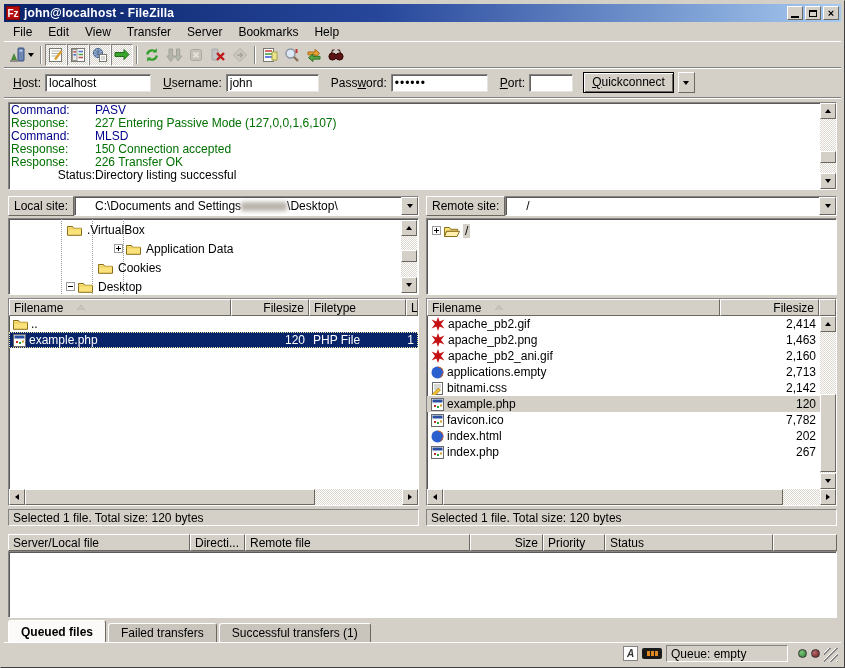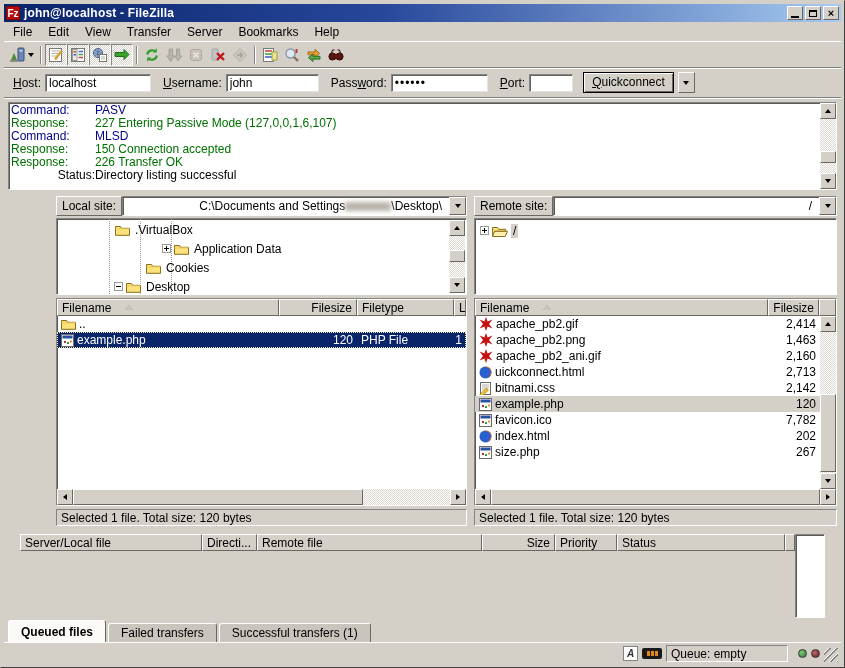--- a/index.html
+++ b/index.html
@@ -56,28 +56,28 @@
   .sbtn{width:16px;height:16px;display:flex;align-items:center;justify-content:center;flex:none;
     border:1px solid;border-color:#ffffff #6c685f #6c685f #ffffff;background:#d4d0c8;font-size:7px;color:#000;}
   .sthumb{border:1px solid;border-color:#ffffff #6c685f #6c685f #ffffff;background:#d4d0c8;}
   .tri{width:0;height:0;}
   .tri-up{border-left:3px solid transparent;border-right:3px solid transparent;border-bottom:4px solid #000;}
   .tri-dn{border-left:3px solid transparent;border-right:3px solid transparent;border-top:4px solid #000;}
   .tri-lf{border-top:3px solid transparent;border-bottom:3px solid transparent;border-right:4px solid #000;}
   .tri-rt{border-top:3px solid transparent;border-bottom:3px solid transparent;border-left:4px solid #000;}
   
   .panes{display:flex;padding:0 4px;margin-top:4px;flex:1;min-height:0;}
-  .pane{display:flex;flex-direction:column;min-width:0;margin-left:48px;}
+  .pane{display:flex;flex-direction:column;min-width:0;}
   .pane-local{width:411px;flex:none;}
   .pane-remote{flex:1;margin-left:7px;}
   .site-row{height:20px;display:flex;flex:none;font-size:12px;}
   .site-label{padding:2px 5px;border:1px solid;border-color:#fff #6c685f #6c685f #fff;background:#d4d0c8;flex:none;}
   .combo{flex:1;display:flex;background:#fff;border:1px solid;border-color:#848484 #fff #fff #848484;
     box-shadow:inset 1px 1px 0 #5a5955;min-width:0;}
-  .combo-text{flex:1;font-size:12px;padding:2px 7px;white-space:nowrap;overflow:hidden;text-align:right;}
+  .combo-text{flex:1;font-size:12px;padding:2px 20px;white-space:nowrap;overflow:hidden;}
   .combo-btn{width:17px;display:flex;align-items:center;justify-content:center;flex:none;
     border:1px solid;border-color:#fff #6c685f #6c685f #fff;background:#d4d0c8;}
   .treebox{height:77px;margin-top:2px;background:#fff;position:relative;flex:none;
     border:1px solid;border-color:#848484 #fff #fff #848484;box-shadow:inset 1px 1px 0 #5a5955;overflow:hidden;}
   .tree-inner{position:absolute;inset:1px 18px 1px 1px;font-size:12px;}
   .guide{position:absolute;top:0;bottom:0;width:1px;
     background:repeating-linear-gradient(#9a9a9a 0 1px,transparent 1px 2px);}
   .tree-row{height:19px;display:flex;align-items:center;position:relative;}
   .expander{width:9px;height:9px;border:1px solid #9a9a9a;background:#fff;position:relative;flex:none;margin-right:3px;}
   .expander::before{content:"";position:absolute;left:1px;right:1px;top:3px;height:1px;background:#000;}
@@ -98,21 +98,21 @@
   .lbody{flex:1;position:relative;font-size:12px;overflow:hidden;}
   .frow{height:16px;display:flex;align-items:center;}
   .fcell{padding:0 4px;white-space:nowrap;overflow:hidden;flex:none;display:flex;align-items:center;}
   .fcell.right{justify-content:flex-end;}
   .row-sel-focus{background:#0a246a;color:#fff;outline:1px dotted #f0e8a0;outline-offset:-1px;}
   .row-sel-blur{background:#d4d0c8;}
   .pane-status{height:17px;margin-top:3px;font-size:12px;padding:1px 4px;flex:none;
     border:1px solid;border-color:#848484 #fff #fff #848484;background:#d4d0c8;white-space:nowrap;overflow:hidden;}
   .blurname{display:inline-block;width:46px;height:9px;background:#b8b4ac;filter:blur(2px);vertical-align:middle;}
   
-  .queue{margin:8px 16px 0;flex:none;display:flex;flex-direction:row;height:84px;}
+  .queue{margin:8px 4px 0;flex:none;display:flex;flex-direction:column;height:84px;}
   .queue-body{flex:1;background:#fff;border:1px solid;border-color:#848484 #fff #fff #848484;
     box-shadow:inset 1px 1px 0 #5a5955;}
   
   .tabs{height:22px;display:flex;align-items:flex-end;padding-left:4px;gap:2px;flex:none;margin-top:2px;}
   .tab{height:19px;padding:2px 12px;font-size:12px;background:#c9c5bd;
     border:1px solid;border-color:#fff #6c685f #6c685f #fff;border-bottom:none;
     border-radius:3px 3px 0 0;display:flex;align-items:center;}
   .tab.active{height:22px;background:#fbfaf8;font-weight:bold;}
   
   .statusbar{height:22px;flex:none;border-top:1px solid #fff;display:flex;align-items:center;
@@ -568,21 +568,21 @@
             </div>
             <div class="frow">
               <div class="fcell" style="width:293px">
                   <span class="ficon">
                     <svg width="13" height="13">
                       <circle cx="6.5" cy="6.5" r="6" fill="#2a5fd0"></circle>
                       <path d="M6.5 0.5 a6 6 0 0 1 5.8 7.5 a7 7 0 0 0 -3 -6 l-2 -0.5 z" fill="#e66000"></path>
                       <path d="M12.3 8 a6 6 0 0 1 -4 4.3 a5 5 0 0 0 2.5 -5.3 z" fill="#e66000"></path>
                     </svg>
                   </span>
-                  <span>uickconnect.html</span>
+                  <span>applications.empty</span>
                 </div>
               <div class="fcell right" style="flex:1">
                   <span>2,713</span>
                 </div>
             </div>
             <div class="frow">
               <div class="fcell" style="width:293px">
                   <span class="ficon">
                     <svg width="13" height="13">
                       <rect x="1.5" y="0.5" width="10" height="12" fill="#fff" stroke="#6a6a6a"></rect>
@@ -651,21 +651,21 @@
               <div class="fcell" style="width:293px">
                   <span class="ficon">
                     <svg width="13" height="13">
                       <rect x="0.5" y="0.5" width="12" height="12" fill="#fff" stroke="#6a6a6a"></rect>
                       <rect x="1.5" y="1.5" width="10" height="3" fill="#2a4f9e"></rect>
                       <rect x="3" y="7" width="2" height="2" fill="#c03030"></rect>
                       <rect x="6" y="8" width="2" height="2" fill="#30a030"></rect>
                       <rect x="9" y="6.5" width="2" height="2" fill="#d0a020"></rect>
                     </svg>
                   </span>
-                  <span>size.php</span>
+                  <span>index.php</span>
                 </div>
               <div class="fcell right" style="flex:1">
                   <span>267</span>
                 </div>
             </div>
           </div>
           <div class="vscroll" style="top:0;right:0;bottom:0">
             <div class="sbtn" style="position:absolute;top:0;left:0">
                 <span class="tri tri-up"></span>
               </div>

